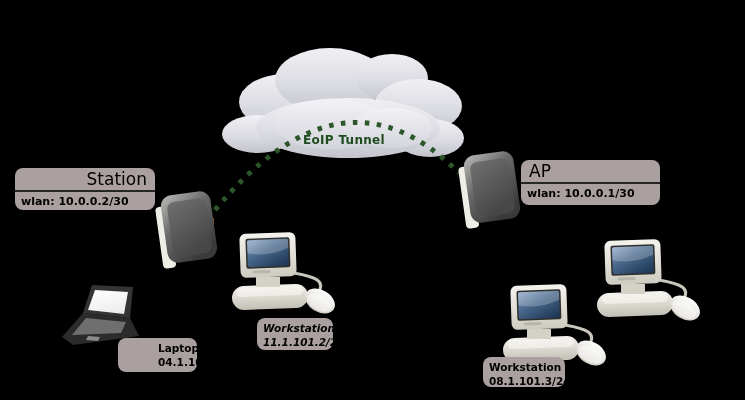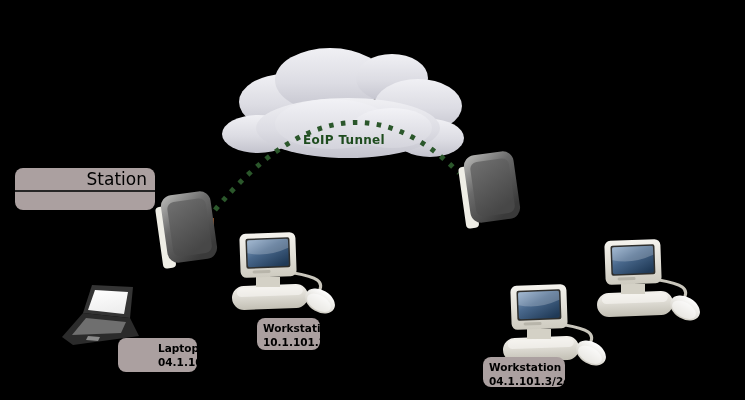--- a/index.html
+++ b/index.html
@@ -186,32 +186,37 @@
       </g>
       <g transform="rotate(30 90 68)">
         <ellipse cx="90" cy="68" rx="16" ry="11" fill="url(#mouseGrad)"></ellipse>
         <ellipse cx="90" cy="70" rx="13" ry="7.5" fill="#ffffff" opacity="0.5"></ellipse>
       </g>
     </g>
   </svg>
 
   <div class="routerbox" style="left:15px; top:168px; width:140px; height:42px;">
     <div class="title align-right">Station</div>
-  </div>
-
+    <div class="detail">wlan: 10.0.0.2/30</div>
+  </div>
+
+  <div class="routerbox" style="left:521px; top:160px; width:139px; height:45px;">
+    <div class="title">AP</div>
+    <div class="detail">wlan: 10.0.0.1/30</div>
+  </div>
 
   <div class="hostbox" style="left:118px; top:338px; width:79px; height:34px;padding-left:40px;">
     <div>Laptop</div>
     <div>04.1.101.1/24</div>
   </div>
 
-  <div class="hostbox" style="left:257px; top:318px; width:63px; height:32px;">
+  <div class="hostbox" style="left:257px; top:318px; width:76px; height:32px;font-style:italic;">
     <div>Workstation 1</div>
-    <div>10.1.101.2/24</div>
+    <div>11.1.101.2/24</div>
   </div>
 
   <div class="hostbox" style="left:483px; top:357px; width:82px; height:30px;">
     <div>Workstation 2</div>
-    <div>04.1.101.3/24</div>
+    <div>08.1.101.3/24</div>
   </div>
 
 
 </div>
 
 </body></html>

